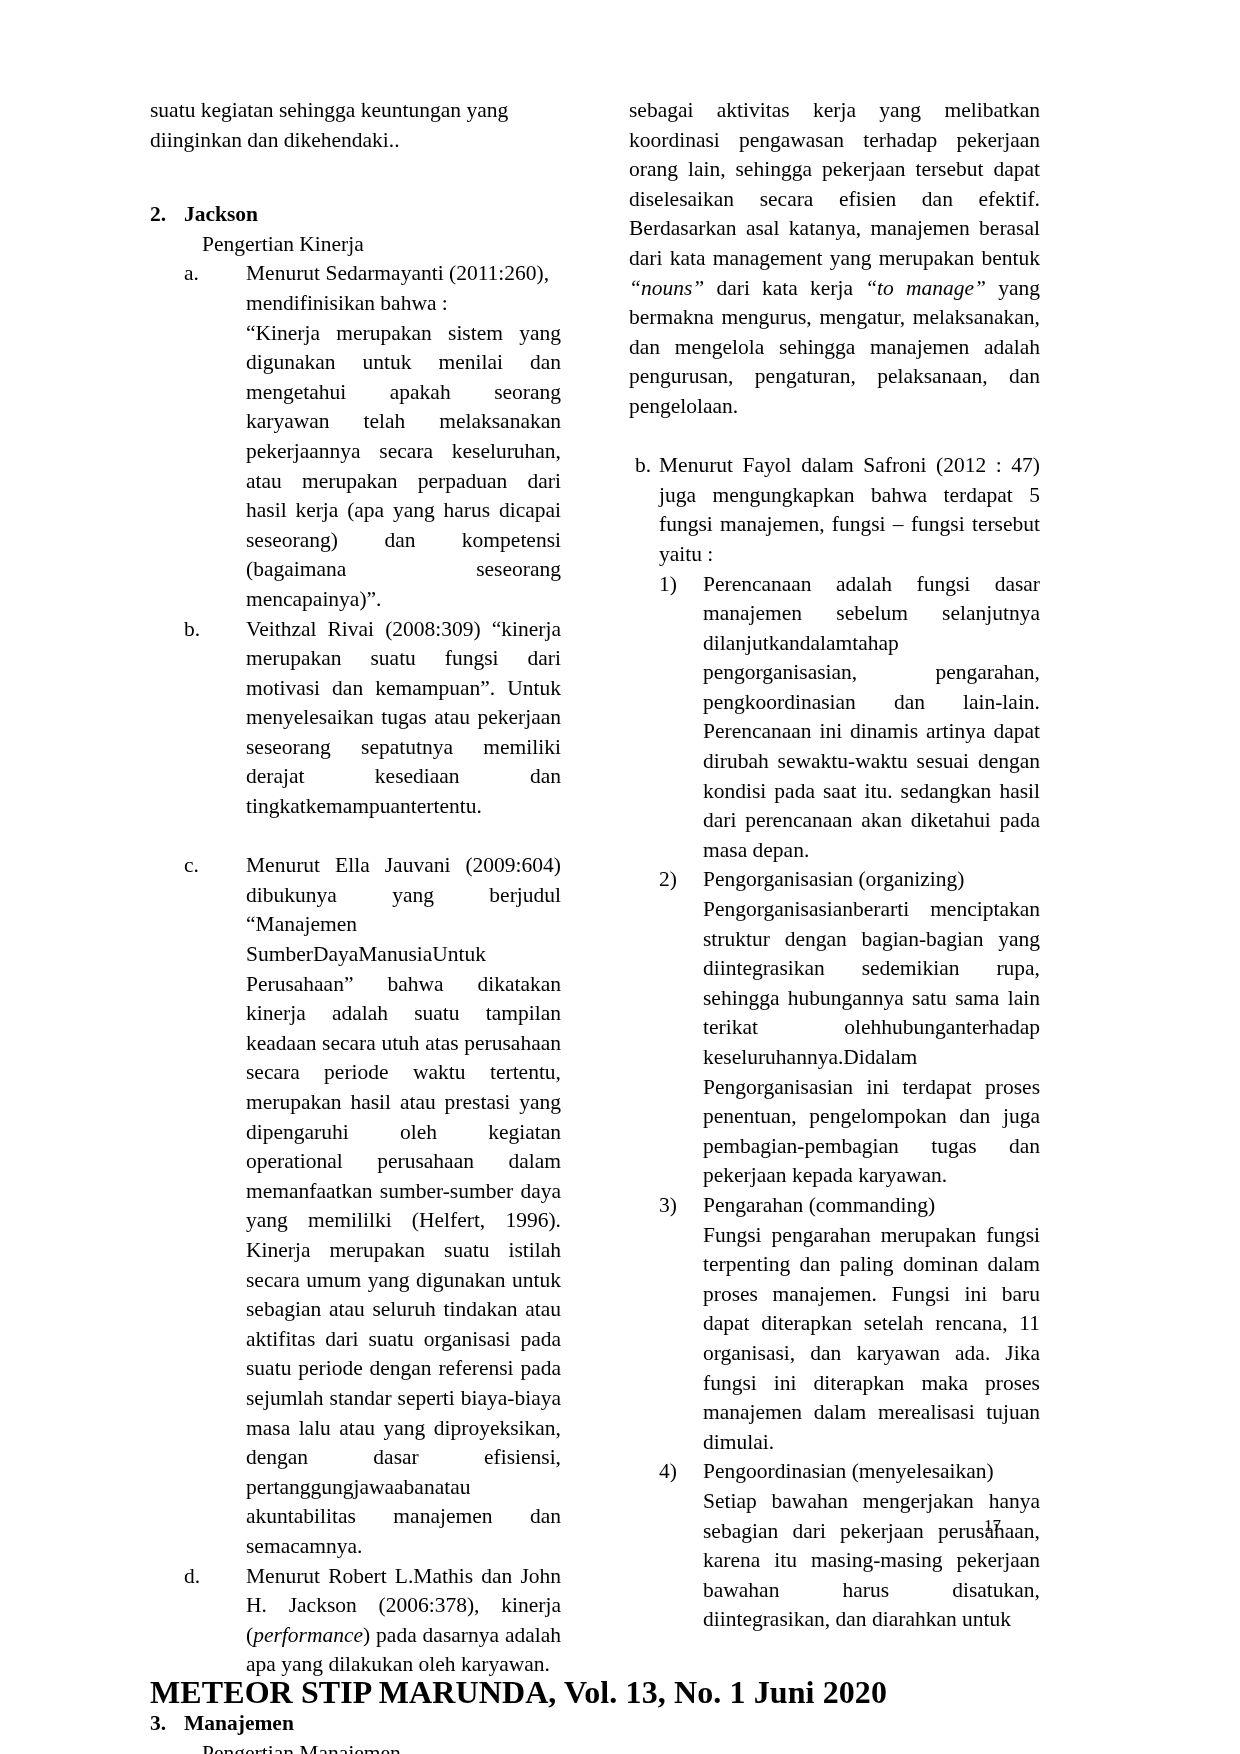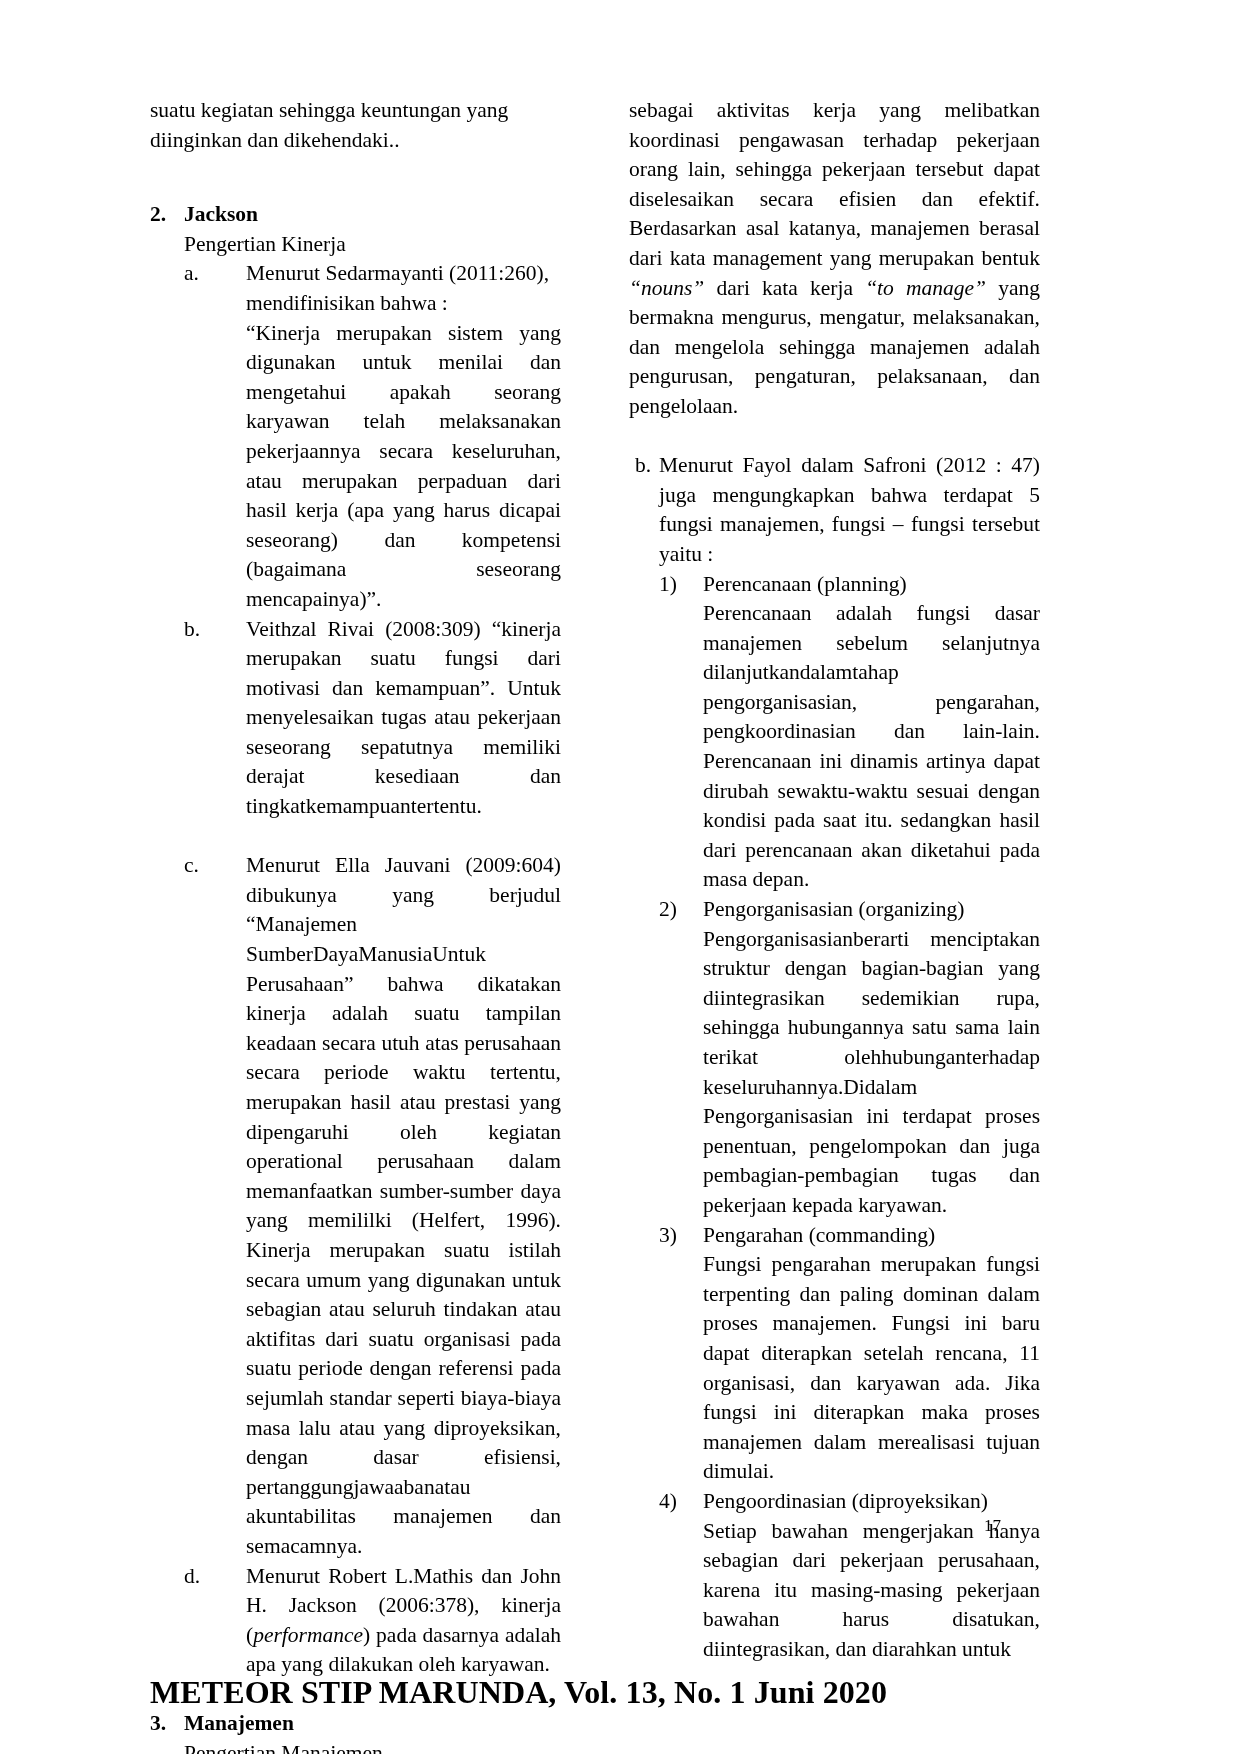--- a/index.html
+++ b/index.html
@@ -54,21 +54,21 @@
     margin-top: 30px;
   }
   .numhead .marker {
     width: 34px;
     flex: 0 0 34px;
     font-weight: bold;
   }
   .numhead .text { font-weight: bold; }
 
   .subline {
-    margin-left: 34px;
+    margin-left: 52px;
   }
 
   
   .litem {
     display: flex;
     align-items: baseline;
     margin-left: 34px;
   }
   .litem .marker {
     width: 42px;
@@ -196,21 +196,20 @@
       <div class="gap"></div>
 
       <div class="litem-r">
         <span class="marker">b.</span>
         <span class="body">Menurut Fayol dalam Safroni (2012 : 47) juga mengungkapkan bahwa terdapat 5 fungsi manajemen, fungsi – fungsi tersebut yaitu :</span>
       </div>
 
       <div class="nitem">
         <span class="marker">1)</span>
         <span class="body">
-          <span class="last" style="display:block">Perencanaan (planning)</span>
           <span style="display:block">Perencanaan adalah fungsi dasar manajemen sebelum selanjutnya dilanjutkandalamtahap pengorganisasian, pengarahan, pengkoordinasian dan lain-lain. Perencanaan ini dinamis artinya dapat dirubah sewaktu-waktu sesuai dengan kondisi pada saat itu. sedangkan hasil dari perencanaan akan diketahui pada masa depan.</span>
         </span>
       </div>
 
       <div class="nitem">
         <span class="marker">2)</span>
         <span class="body">
           <span class="last" style="display:block">Pengorganisasian (organizing)</span>
           <span style="display:block">Pengorganisasianberarti menciptakan struktur dengan bagian-bagian yang diintegrasikan sedemikian rupa, sehingga hubungannya satu sama lain terikat olehhubunganterhadap keseluruhannya.Didalam Pengorganisasian ini terdapat proses penentuan, pengelompokan dan juga pembagian-pembagian tugas dan pekerjaan kepada karyawan.</span>
         </span>
@@ -220,21 +219,21 @@
         <span class="marker">3)</span>
         <span class="body">
           <span class="last" style="display:block">Pengarahan (commanding)</span>
           <span style="display:block">Fungsi pengarahan merupakan fungsi terpenting dan paling dominan dalam proses manajemen. Fungsi ini baru dapat diterapkan setelah rencana, 11 organisasi, dan karyawan ada. Jika fungsi ini diterapkan maka proses manajemen dalam merealisasi tujuan dimulai.</span>
         </span>
       </div>
 
       <div class="nitem">
         <span class="marker">4)</span>
         <span class="body">
-          <span class="last" style="display:block">Pengoordinasian (diproyeksikan)</span>
+          <span class="last" style="display:block">Pengoordinasian (menyelesaikan)</span>
           <span style="display:block">Setiap bawahan mengerjakan hanya sebagian dari pekerjaan perusahaan, karena itu masing-masing pekerjaan bawahan harus disatukan, diintegrasikan, dan diarahkan untuk</span>
         </span>
       </div>
 
     </div>
   </div>
 
   <div class="page-number">17</div>
 
   <div class="footer-line">METEOR STIP MARUNDA, Vol. 13, No. 1 Juni 2020</div>

